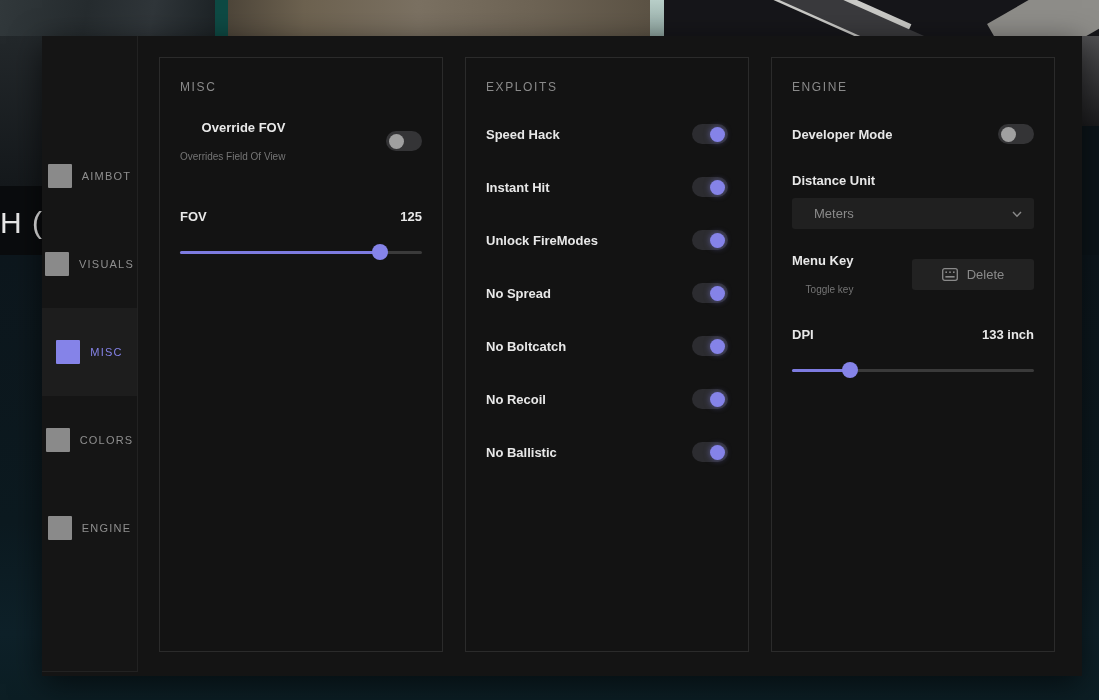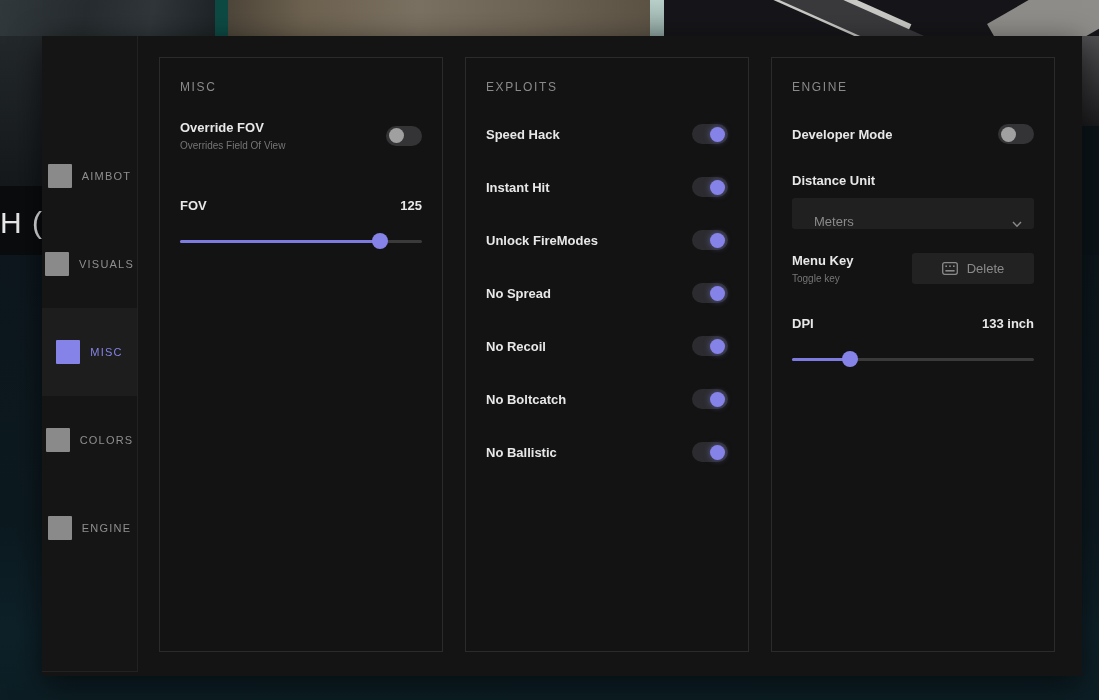--- a/index.html
+++ b/index.html
@@ -44,39 +44,39 @@
   .side-item .lbl{font-size:11px;letter-spacing:1.2px;color:#8f8f8f;font-weight:500;}
   .side-item.selected{background:#1d1d1d;}
   .side-item.selected .sq{background:var(--accent);}
   .side-item.selected .lbl{color:var(--accent);}
   
   .content{flex:1;display:flex;gap:22px;padding:21px 0 0 21px;}
   .panel{width:284px;height:595px;border:1px solid var(--panel-border);
     background:#131313;padding:22px 20px;flex:0 0 auto;}
   .panel-title{font-size:12px;letter-spacing:1.6px;color:var(--title);font-weight:500;margin-bottom:26px;}
   .row{display:flex;align-items:center;justify-content:space-between;margin-bottom:25px;min-height:28px;}
-  .row .texts{display:flex;flex-direction:column;gap:5px;}
+  .row .texts{display:flex;flex-direction:column;gap:16px;align-items:flex-end;}
   .row .main-label{font-size:13px;font-weight:700;color:var(--label);}
   .row .sub-label{font-size:10px;color:var(--muted);}
   .row .value{font-size:13px;font-weight:700;color:var(--label);}
   
   .toggle{width:36px;height:20px;border-radius:10px;background:#343436;position:relative;
     cursor:pointer;flex:0 0 auto;}
   .toggle .knob{position:absolute;top:2.5px;left:3px;width:15px;height:15px;border-radius:50%;
     background:#a0a0a0;transition:left .1s;}
   .toggle.on{background:#2c2c30;}
   .toggle.on .knob{left:18px;background:var(--accent);box-shadow:0 0 6px rgba(133,131,232,.55);}
   
   .slider{position:relative;height:16px;margin:14px 0 28px 0;cursor:pointer;}
   .slider-track{position:absolute;top:7px;left:0;right:0;height:3px;border-radius:2px;background:#3a3a3a;}
   .slider-fill{position:absolute;top:7px;left:0;height:3px;border-radius:2px;background:#7d7be0;}
   .slider-thumb{position:absolute;top:0;width:16px;height:16px;border-radius:50%;
     background:var(--accent);transform:translateX(-8px);}
   
-  .select-box{height:31px;background:#202020;border-radius:3px;display:flex;align-items:flex-end;
+  .select-box{height:31px;background:#202020;border-radius:3px;display:flex;align-items:center;
     justify-content:space-between;padding:0 12px 0 22px;margin:10px 0 24px 0;cursor:pointer;}
   .select-box .sel-text{font-size:13px;color:#8a8a8a;}
   .field-label{font-size:13px;font-weight:700;color:var(--label);margin-top:2px;}
   
   .key-btn{width:122px;height:31px;background:#222;border:none;border-radius:3px;display:flex;
     align-items:center;justify-content:center;gap:9px;color:#8a8a8a;font-size:13px;cursor:pointer;
     font-family:inherit;}
   .chev{width:10px;height:10px;}
   .kb-icon{width:16px;height:13px;}
 </style>
@@ -170,27 +170,27 @@
             <span class="knob"></span>
           </div>
       </div>
       <div class="row">
         <span class="main-label">No Spread</span>
         <div class="toggle on">
             <span class="knob"></span>
           </div>
       </div>
       <div class="row">
+        <span class="main-label">No Boltcatch</span>
+        <div class="toggle on">
+            <span class="knob"></span>
+          </div>
+      </div>
+      <div class="row">
         <span class="main-label">No Recoil</span>
-        <div class="toggle on">
-            <span class="knob"></span>
-          </div>
-      </div>
-      <div class="row">
-        <span class="main-label">No Boltcatch</span>
         <div class="toggle on">
             <span class="knob"></span>
           </div>
       </div>
       <div class="row">
         <span class="main-label">No Ballistic</span>
         <div class="toggle on">
             <span class="knob"></span>
           </div>
       </div>

